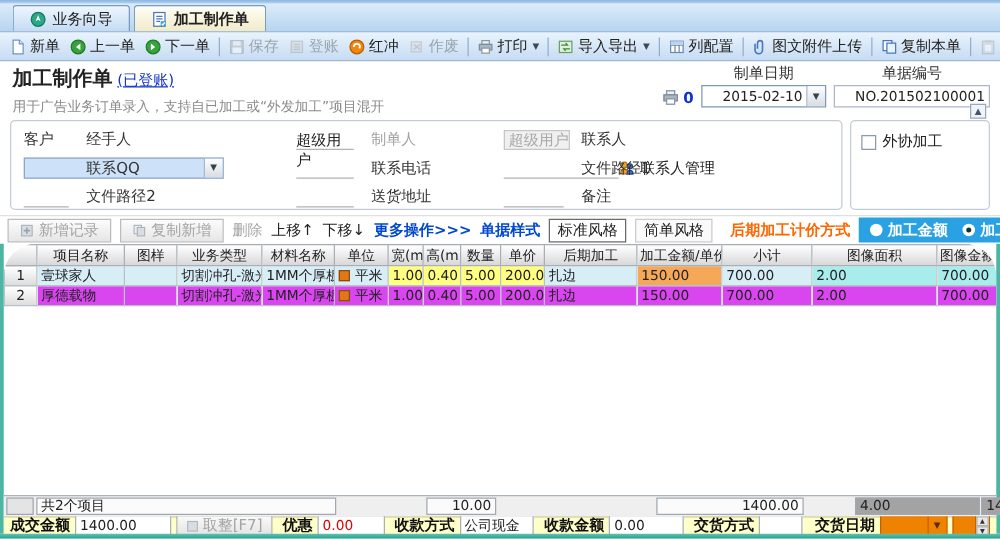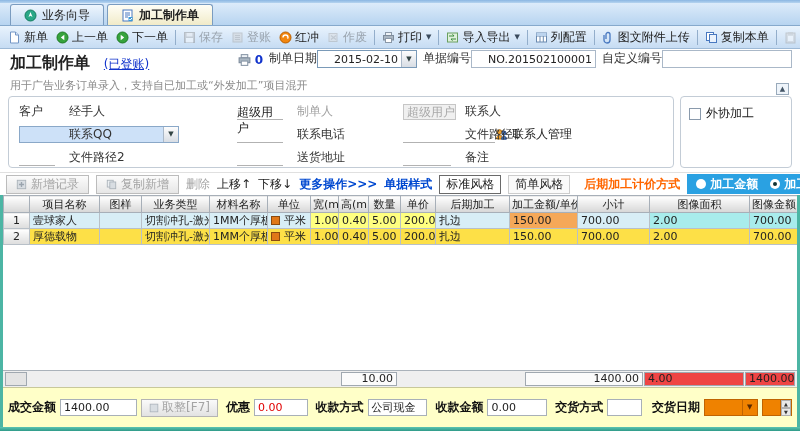--- a/index.html
+++ b/index.html
@@ -19,24 +19,24 @@
   .toolbar { height:23px; background:linear-gradient(#e9f3fd,#c6dcf3); border-bottom:1px solid #9db9d6; display:flex; align-items:center; padding:0 4px; white-space:nowrap; }
   .tbtn { display:inline-flex; align-items:center; gap:3px; padding:1px 4px; border-radius:2px; cursor:pointer; }
   .tbtn.disabled { color:#9aa4ae; cursor:default; }
   .tbtn.disabled .icon { opacity:.45; filter:grayscale(1); }
   .tsep { width:1px; height:15px; background:#93aecb; margin:0 3px; flex:none; }
   .caret { font-size:7px; color:#3a4a5c; margin-left:1px; }
 
   
   .hdr { height:47px; position:relative; padding:4px 10px 0; }
   .hdr-title { font-size:16px; font-weight:bold; color:#222; display:inline; }
-  .hdr-link { color:#1133cc; text-decoration:underline; font-size:12px; margin-left:10px; cursor:pointer; }
+  .hdr-link { color:#1133cc; text-decoration:underline; font-size:12px; margin-left:0; cursor:pointer; }
   .hdr-sub { font-size:11px; color:#8a8a8a; margin-top:4px; }
   .hdr-right { position:absolute; right:8px; top:1px; display:flex; align-items:flex-end; gap:6px; }
-  .hfield { display:flex; flex-direction:row; align-items:center; }
+  .hfield { display:flex; flex-direction:column; align-items:center; }
   .hfield .hlab { font-size:12px; color:#333; margin-bottom:1px; }
   .hsel { width:100px; height:18px; border:1px solid #7a9ab8; background:#fff; display:flex; align-items:center; }
   .hsel .val { flex:1; text-align:right; padding-right:3px; font-size:11px; }
   .hsel .drop { width:15px; height:16px; background:linear-gradient(#fdfdfd,#d8dde4); border-left:1px solid #aab8c8; text-align:center; font-size:7px; line-height:16px; color:#344; }
   .hinput { height:18px; border:1px solid #aab8c8; background:#fff; font-size:11px; padding:0 3px; display:flex; align-items:center; }
   .print-wrap { display:flex; align-items:center; gap:3px; margin-bottom:1px; }
   .print-count { color:#1133cc; font-weight:bold; }
 
   
   .formrow { height:76px; display:flex; gap:6px; padding:0 8px 4px; }
@@ -66,41 +66,41 @@
   .stylebtn.light { border:1px solid #cccccc; background:#fafafa; }
   .gspace { flex:1; }
   .orange-text { color:#ff6600; font-weight:bold; }
   .radio-pill { background:#2aa1e2; color:#fff; display:inline-flex; align-items:center; gap:12px; padding:0 9px; height:20px; font-weight:bold; cursor:pointer; }
   .radio-pill .ritem { display:inline-flex; align-items:center; gap:4px; }
   .rdot { width:10px; height:10px; border-radius:50%; background:#fff; position:relative; }
   .rdot.on::after { content:""; position:absolute; left:3px; top:3px; width:4px; height:4px; border-radius:50%; background:#133; }
 
   
   .lower { flex:1; display:flex; flex-direction:column; border-left:3px solid #4cb5a4; border-right:3px solid #4cb5a4; background:#fff; }
-  .gridwrap { flex:1; overflow:hidden; }
+  .gridwrap { flex:1; overflow:hidden;border-radius:26px; }
   table.grid { border-collapse:collapse; table-layout:fixed; width:794px; font-size:11px; }
   table.grid th { background:linear-gradient(#ffffff,#d7d7d7); border:1px solid #a7afb8; font-weight:normal; height:17px; padding:0 2px; overflow:hidden; white-space:nowrap; }
-  table.grid td { border:1px solid #b8c0c8; height:16px; padding:0 3px; overflow:hidden; white-space:nowrap; background:#fde047; }
+  table.grid td { border:1px solid #b8c0c8; height:16px; padding:0 3px; overflow:hidden; white-space:nowrap; background:#d946ef; }
   table.grid td.num { background:linear-gradient(#ffffff,#dcdcdc); text-align:center; }
   tr.sel td { background:#d8eef6; }
   td.c-yellow, tr.sel td.c-yellow { background:#ffff80; }
   td.c-orange, tr.sel td.c-orange { background:#f5a858; }
   td.c-cyan,   tr.sel td.c-cyan   { background:#a8ecec; }
   .unitcell { display:flex; align-items:center; gap:4px; }
   .unit-sq { width:9px; height:9px; background:#e07818; border:1px solid #8a4a10; flex:none; }
 
   
   .summary { height:17px; background:#efefef; border-top:1px solid #aab2ba; position:relative; font-size:11px; }
   .sbox { position:absolute; top:1px; height:14px; border:1px solid #a0a8b0; background:#fbfbfb; padding:0 3px; line-height:12px; overflow:hidden; }
-  .sbox.cyan { background:#ef4444; }
+  .sbox.cyan { background:#a3a3a3;margin-left:40px; }
   .sbox.blank { background:#e4e4e4; }
   .sbox.r { text-align:right; }
 
   
-  .bottombar { height:40px; background:#ffffc8; border-top:1px solid #c8c89a; display:flex; align-items:center; padding:0 5px; gap:4px; white-space:nowrap; }
+  .bottombar { height:14px; background:#ffffc8; border-top:1px solid #c8c89a; display:flex; align-items:center; padding:0 5px; gap:4px; white-space:nowrap; }
   .blab { font-weight:bold; color:#111; }
   .binput { height:17px; border:1px solid #a8b0b8; background:#fff; font-size:11px; padding:0 3px; display:inline-flex; align-items:center; }
   .binput.red { color:#e00000; }
   .roundbtn { display:inline-flex; align-items:center; gap:3px; border:1px solid #b4b4b4; background:linear-gradient(#fafafa,#e2e2e2); color:#a4a4a4; padding:0 7px; height:18px; }
   .osel { width:68px; height:17px; background:#ef8200; border:1px solid #c06400; display:flex; }
   .osel .val { flex:1; }
   .osel .drop { width:15px; text-align:center; font-size:7px; line-height:15px; color:#5a2a00; background:#ef8200; border-left:1px solid #c06400; }
   .ospin { width:38px; height:17px; background:#ef8200; border:1px solid #c06400; display:flex; }
   .ospin .val { flex:1; }
   .spinbtns { width:11px; display:flex; flex-direction:column; border-left:1px solid #c06400; }
@@ -258,24 +258,20 @@
       <div class="hfield">
         <span class="hlab">制单日期</span>
         <span class="hsel">
           <span class="val">2015-02-10</span>
           <span class="drop">▼</span>
         </span>
       </div>
       <div class="hfield">
         <span class="hlab">单据编号</span>
         <span class="hinput" style="width:125px;justify-content:flex-end">NO.201502100001</span>
-      </div>
-      <div class="hfield">
-        <span class="hlab">自定义编号</span>
-        <span class="hinput" style="width:130px"></span>
       </div>
     </div>
   </div>
 
   <div class="formrow">
     <div class="fpanel">
       <span class="flab">客户</span>
       <span class="flab">经手人</span>
       <span class="fline">超级用户</span>
       <span class="flab gray">制单人</span>
@@ -438,20 +434,21 @@
           <td>700.00</td>
           <td class="c-cyan">2.00</td>
           <td class="c-cyan">700.00</td>
         </tr>
       </tbody>
         </table>
     </div>
 
     <div class="summary">
       <span class="sbox blank" style="left:2px;width:22px"></span>
+      <span class="sbox" style="left:26px;width:240px">共2个项目</span>
       <span class="sbox r" style="left:338px;width:56px">10.00</span>
       <span class="sbox r" style="left:522px;width:118px">1400.00</span>
       <span class="sbox cyan" style="left:641px;width:100px">4.00</span>
       <span class="sbox cyan" style="left:742px;width:50px">1400.00</span>
     </div>
 
     <div class="bottombar">
       <span class="blab">成交金额</span>
       <span class="binput" style="width:96px">1400.00</span>
       <span class="roundbtn">

